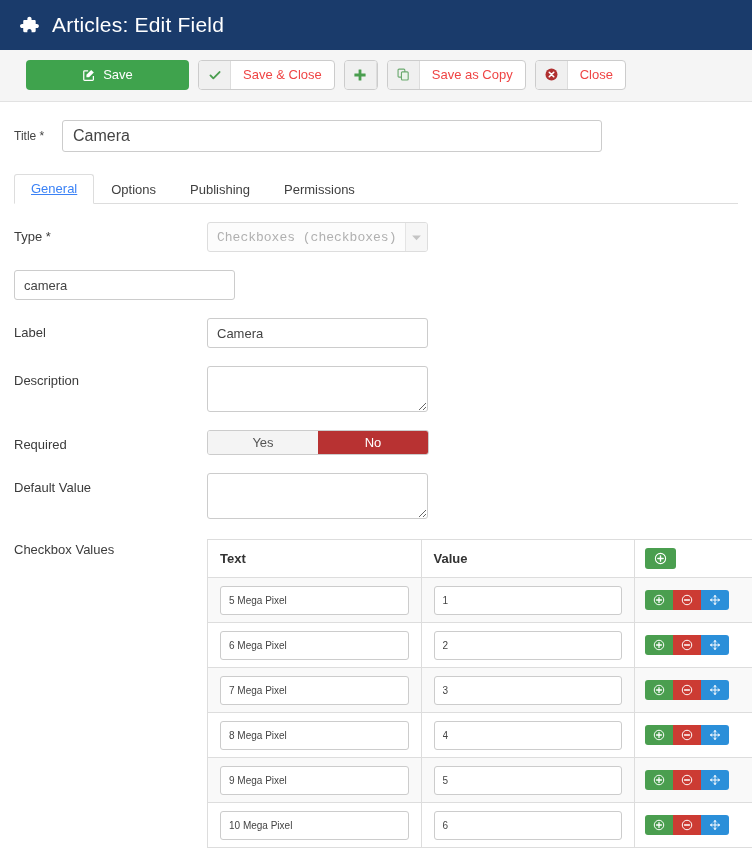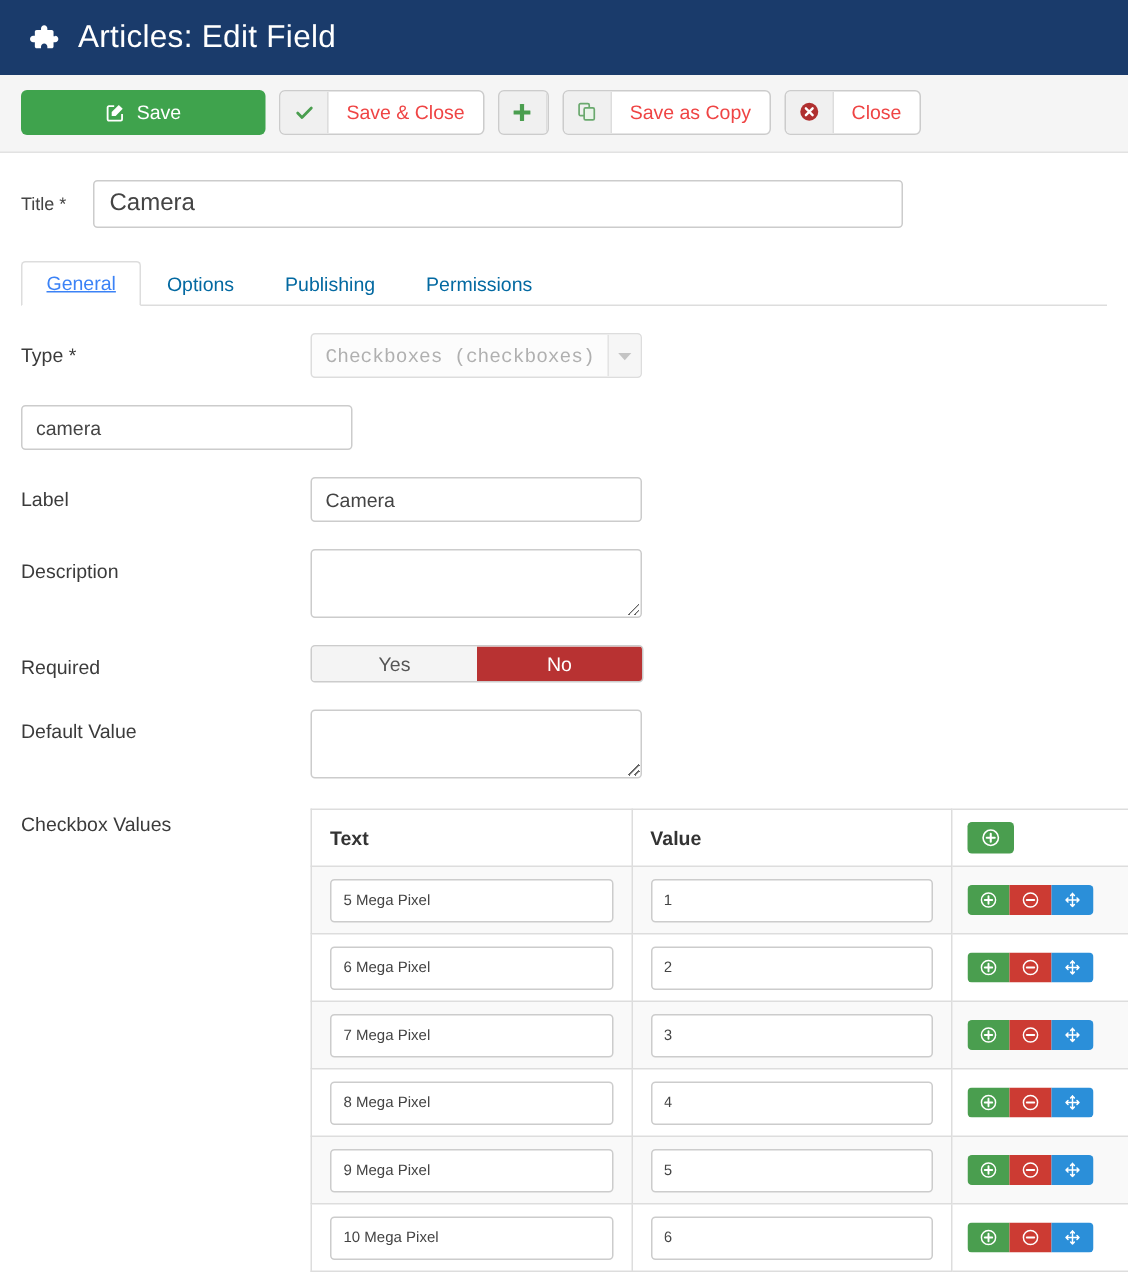--- a/index.html
+++ b/index.html
@@ -70,20 +70,21 @@
   .btn-save {
     background: #3fa34d;
     border-color: #3fa34d;
     border-radius: 4px;
     width: 163px;
     justify-content: center;
     align-items: center;
     height: 30px;
     display: flex;
     gap: 7px;
+    margin-left: 12px;
   }
   .btn-save .lbl { color: #ffffff; padding: 0; font-size: 13px; }
 
   
   .content { padding: 0 14px; }
 
   .title-row {
     display: flex;
     align-items: center;
     padding: 18px 0 0 0;
@@ -110,21 +111,21 @@
   .tabs {
     margin-top: 22px;
     display: flex;
     align-items: flex-end;
     border-bottom: 1px solid #dddddd;
     height: 30px;
   }
   .tab {
     padding: 6px 16px 7px 16px;
     font-size: 13px;
-    color: #0369a1;
+    color: #404040;
     cursor: pointer;
     border: 1px solid transparent;
     border-bottom: none;
     position: relative;
     top: 1px;
   }
   .tab.active {
     color: #3b82f6;
     background: #ffffff;
     border-color: #dddddd;

